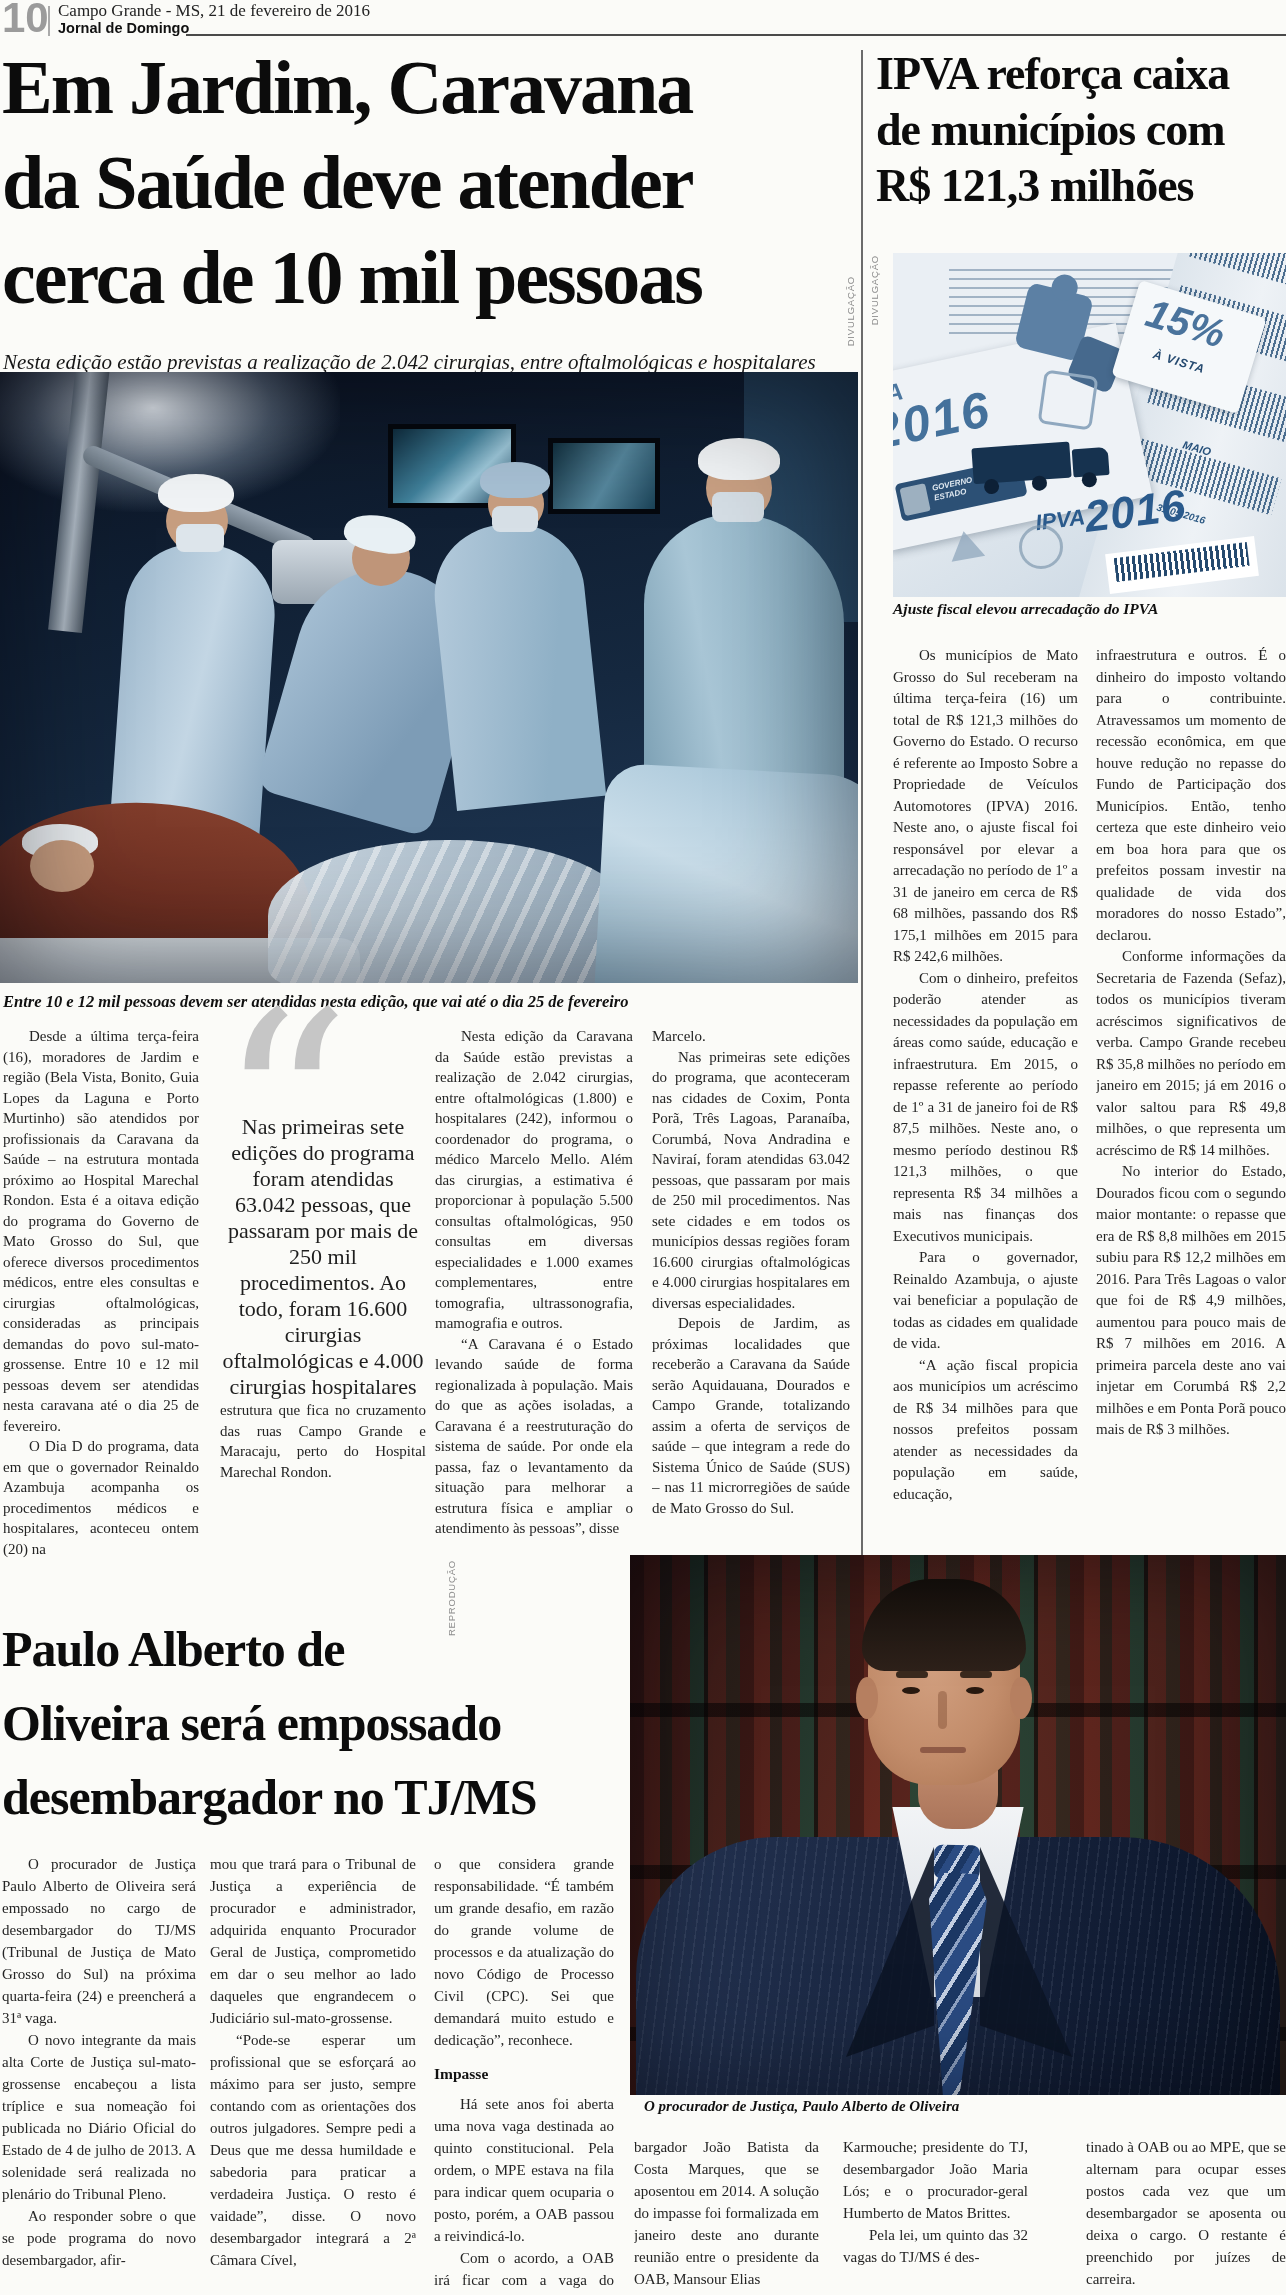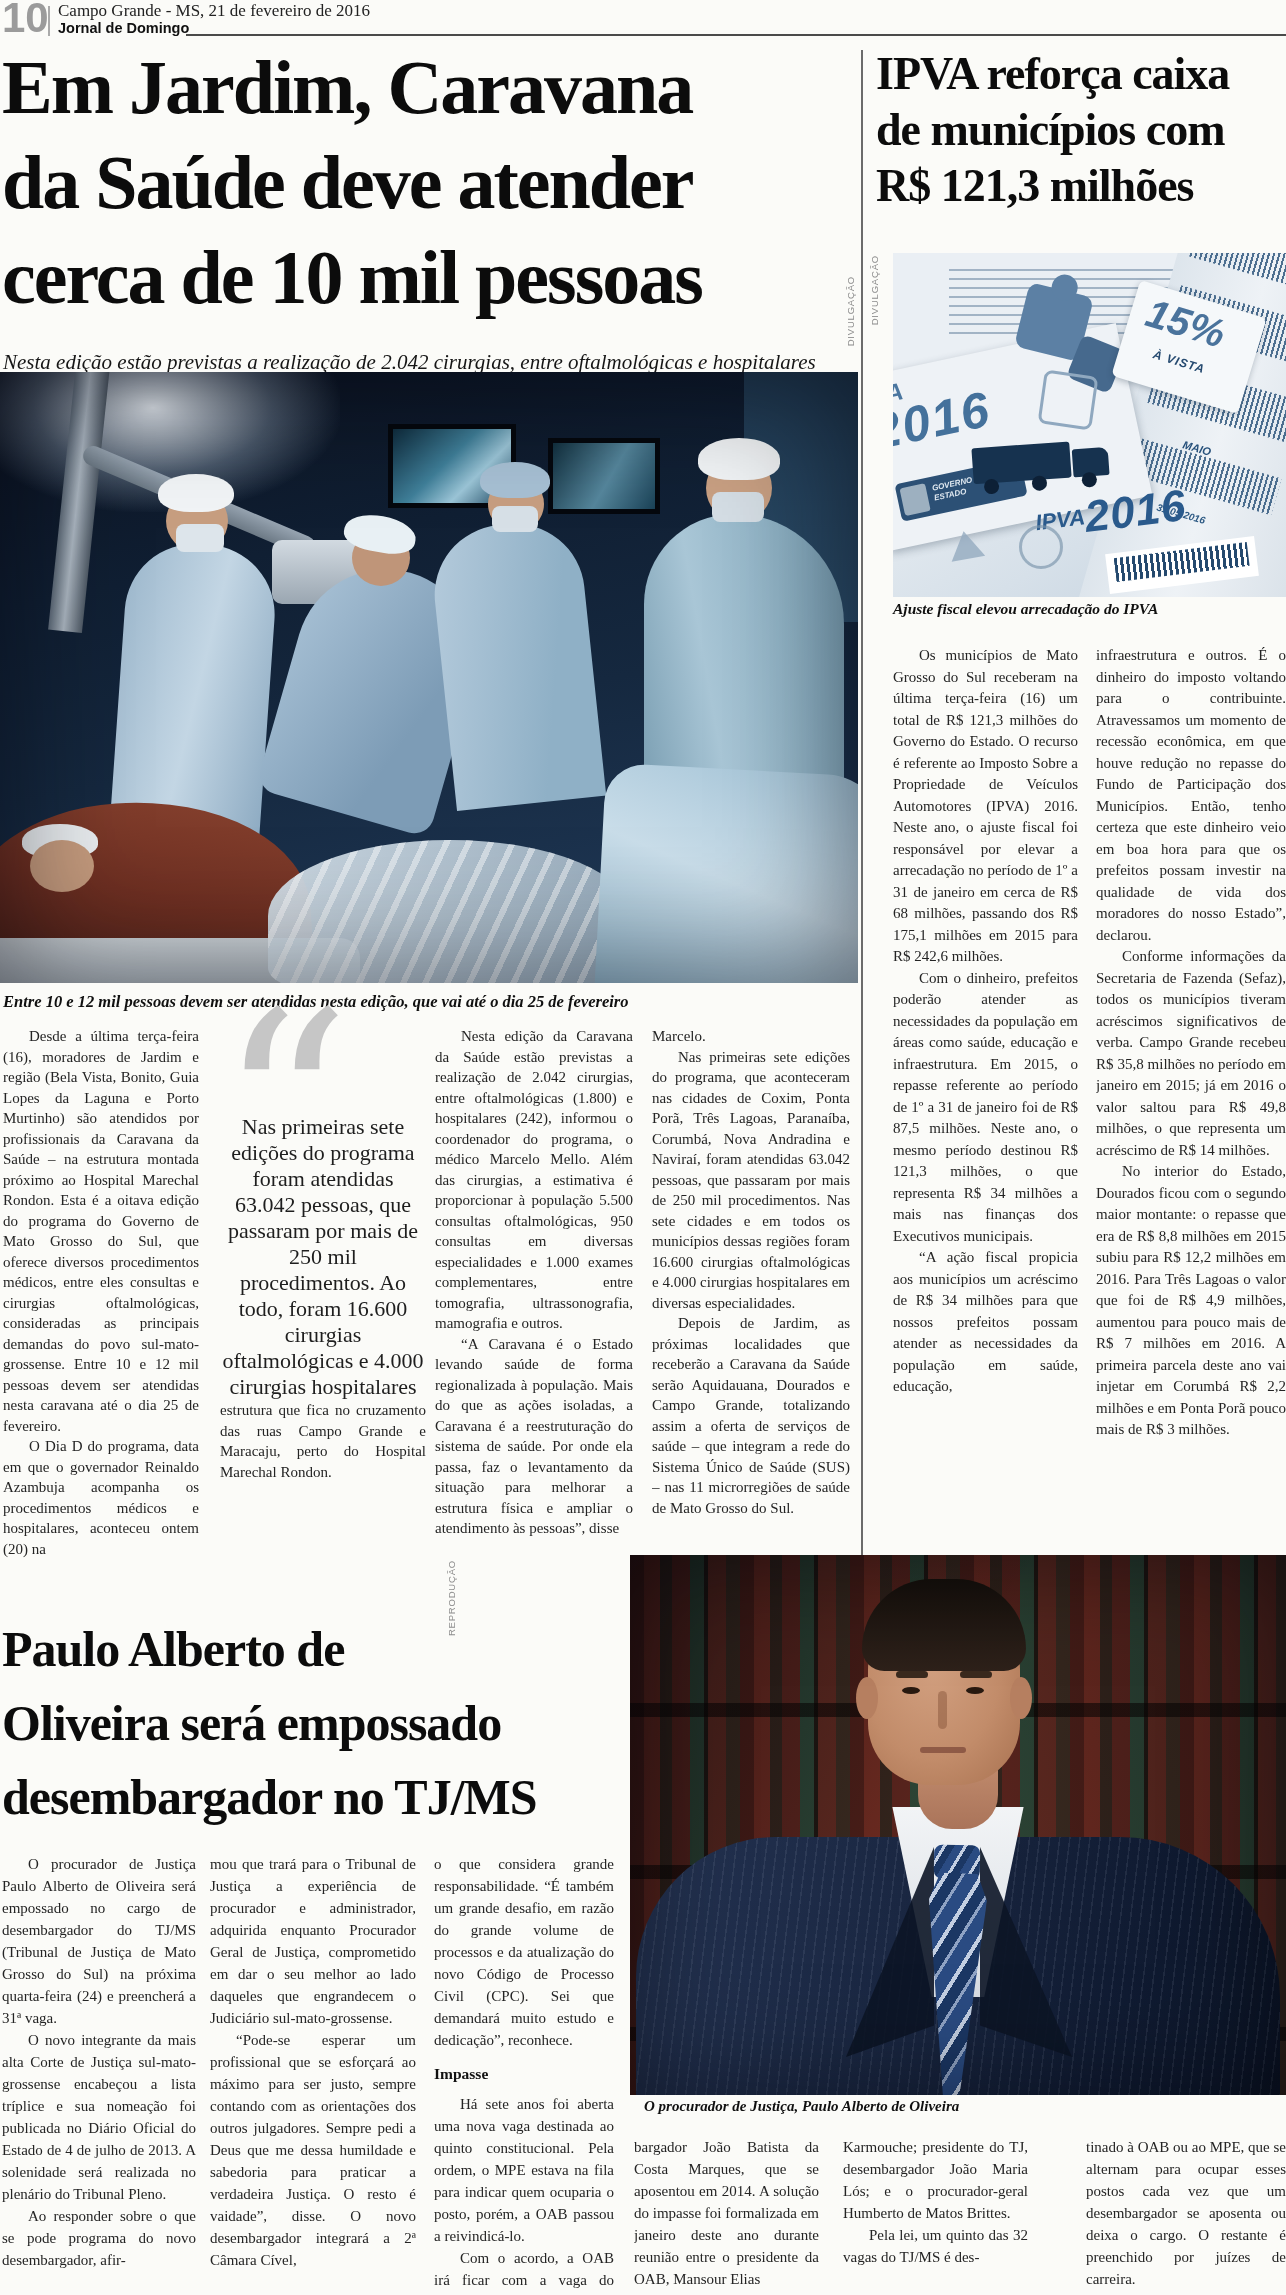--- a/index.html
+++ b/index.html
@@ -325,20 +325,21 @@
         <i></i>
       </i>
     <i class="ip-stamp"></i>
     <i class="ip-tri"></i>
   </div>
   <div class="caption cap-ipva">Ajuste fiscal elevou arrecadação do IPVA</div>
 
   <div class="body-col i-col ic1">
     <p>Os municípios de Mato Grosso do Sul receberam na última terça-feira (16) um total de R$ 121,3 milhões do Governo do Estado. O recurso é referente ao Imposto Sobre a Propriedade de Veículos Automotores (IPVA) 2016. Neste ano, o ajuste fiscal foi responsável por elevar a arrecadação no período de 1º a 31 de janeiro em cerca de R$ 68 milhões, passando dos R$ 175,1 milhões em 2015 para R$ 242,6 milhões.</p>
     <p>Com o dinheiro, prefeitos poderão atender as necessidades da população em áreas como saúde, educação e infraestrutura. Em 2015, o repasse referente ao período de 1º a 31 de janeiro foi de R$ 87,5 milhões. Neste ano, o mesmo período destinou R$ 121,3 milhões, o que representa R$ 34 milhões a mais nas finanças dos Executivos municipais.</p>
+    <p>Para o governador, Reinaldo Azambuja, o ajuste vai beneficiar a população de todas as cidades em qualidade de vida.</p>
     <p>“A ação fiscal propicia aos municípios um acréscimo de R$ 34 milhões para que nossos prefeitos possam atender as necessidades da população em saúde, educação,</p>
   </div>
   <div class="body-col i-col ic2">
     <p class="noind">infraestrutura e outros. É o dinheiro do imposto voltando para o contribuinte. Atravessamos um momento de recessão econômica, em que houve redução no repasse do Fundo de Participação dos Municípios. Então, tenho certeza que este dinheiro veio em boa hora para que os prefeitos possam investir na qualidade de vida dos moradores do nosso Estado”, declarou.</p>
     <p>Conforme informações da Secretaria de Fazenda (Sefaz), todos os municípios tiveram acréscimos significativos de verba. Campo Grande recebeu R$ 35,8 milhões no período em janeiro em 2015; já em 2016 o valor saltou para R$ 49,8 milhões, o que representa um acréscimo de R$ 14 milhões.</p>
     <p>No interior do Estado, Dourados ficou com o segundo maior montante: o repasse que era de R$ 8,8 milhões em 2015 subiu para R$ 12,2 milhões em 2016. Para Três Lagoas o valor que foi de R$ 4,9 milhões, aumentou para pouco mais de R$ 7 milhões em 2016. A primeira parcela deste ano vai injetar em Corumbá R$ 2,2 milhões e em Ponta Porã pouco mais de R$ 3 milhões.</p>
   </div>
 
   <h2 class="hl-judge">
     <div>Paulo Alberto de</div>

